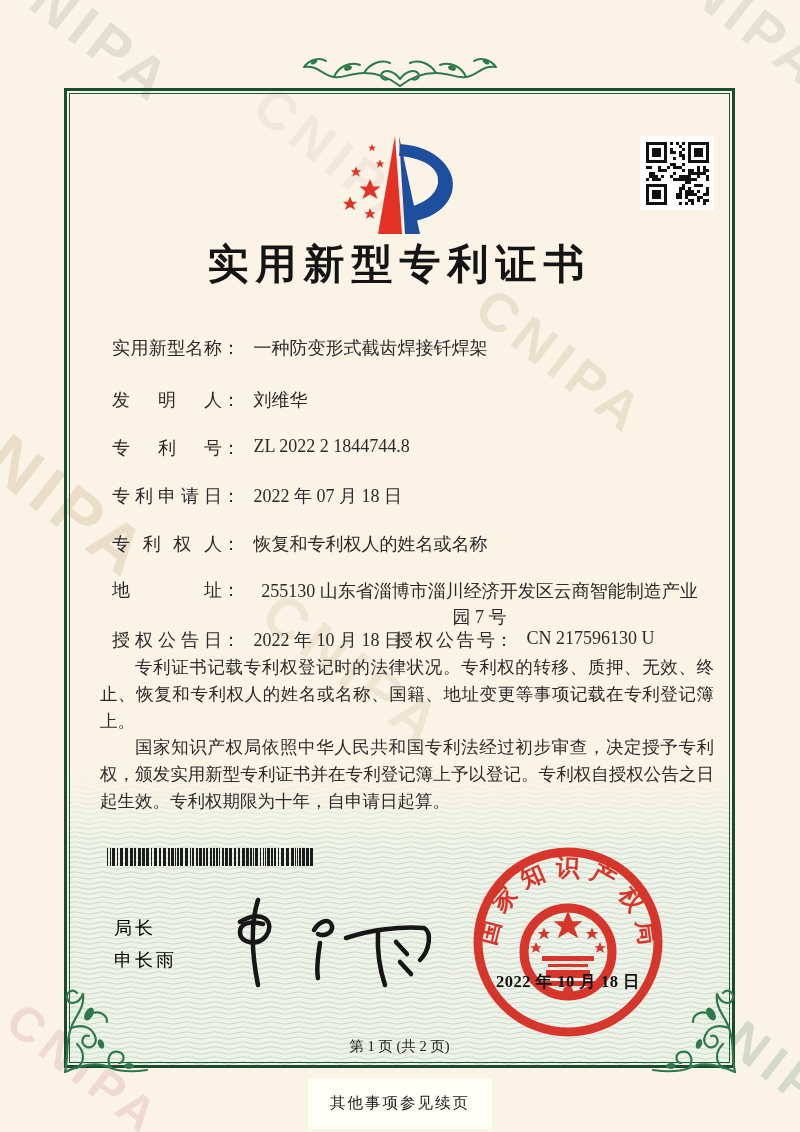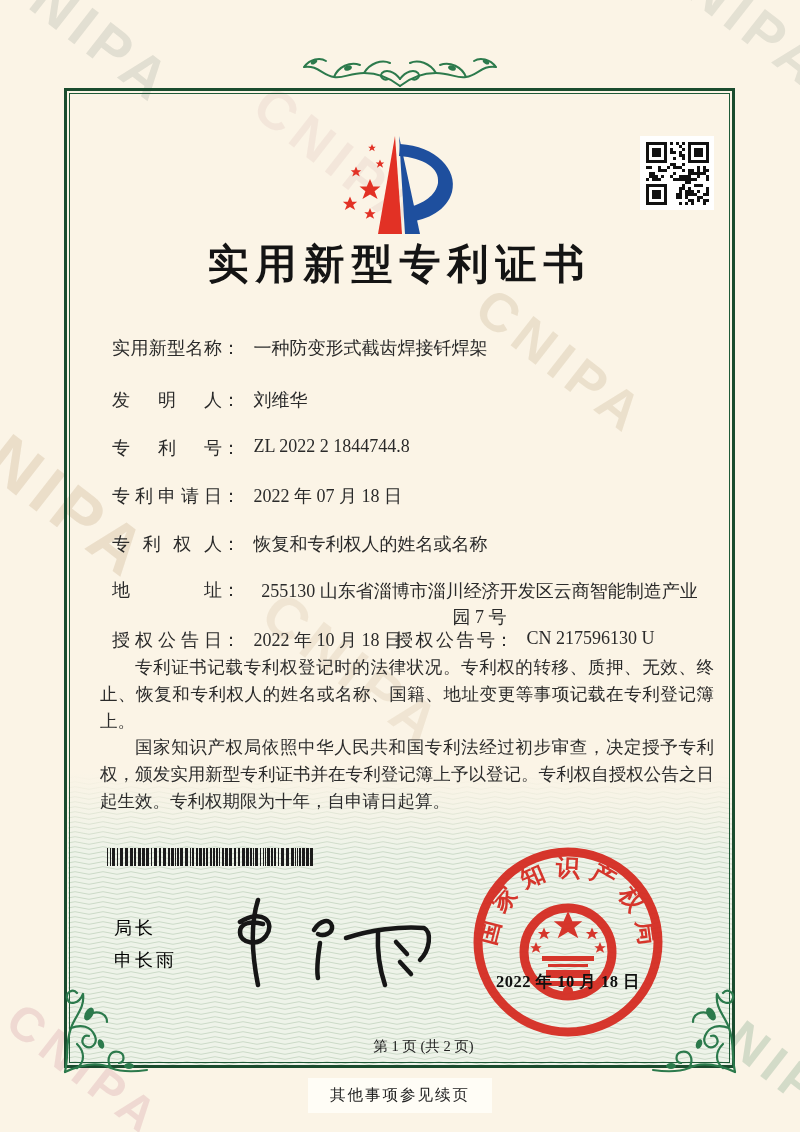--- a/index.html
+++ b/index.html
@@ -71,24 +71,24 @@
     position:absolute; left:114px; font-family:"Liberation Sans","DejaVu Sans",sans-serif;
     font-size:18px; color:#000000; letter-spacing:3px;
   }
   .sig-role{top:916px;} .sig-name{top:948px;}
   .autograph{position:absolute; left:228px; top:888px; width:218px; height:100px;}
   .seal{position:absolute; left:470px; top:844px; width:196px; height:196px;}
   .seal-date{
     position:absolute; left:488px; top:971px; width:160px; text-align:center;
     font-size:16.5px; font-weight:bold; color:#101010; letter-spacing:0.5px; white-space:nowrap;
   }
-  .page-info{position:absolute; left:64px; top:1037px; width:671px; text-align:center; font-size:14.5px; color:#222;margin-left:24px;}
+  .page-info{position:absolute; left:64px; top:1037px; width:671px; text-align:center; font-size:14.5px; color:#222;}
   .cont-note{
     position:absolute; left:50%; top:1078px; transform:translateX(-50%);
-    background:#fffdf6; padding:7px 22px; font-size:15.5px; color:#222; letter-spacing:2px;
+    background:#fffdf6; padding:15px 22px; font-size:15.5px; color:#222; letter-spacing:2px;
     white-space:nowrap;
   }
 </style>
 </head>
 <body>
 
 <div class="page">
 
   <svg width="0" height="0" style="position:absolute" aria-hidden="true">
     <defs>

